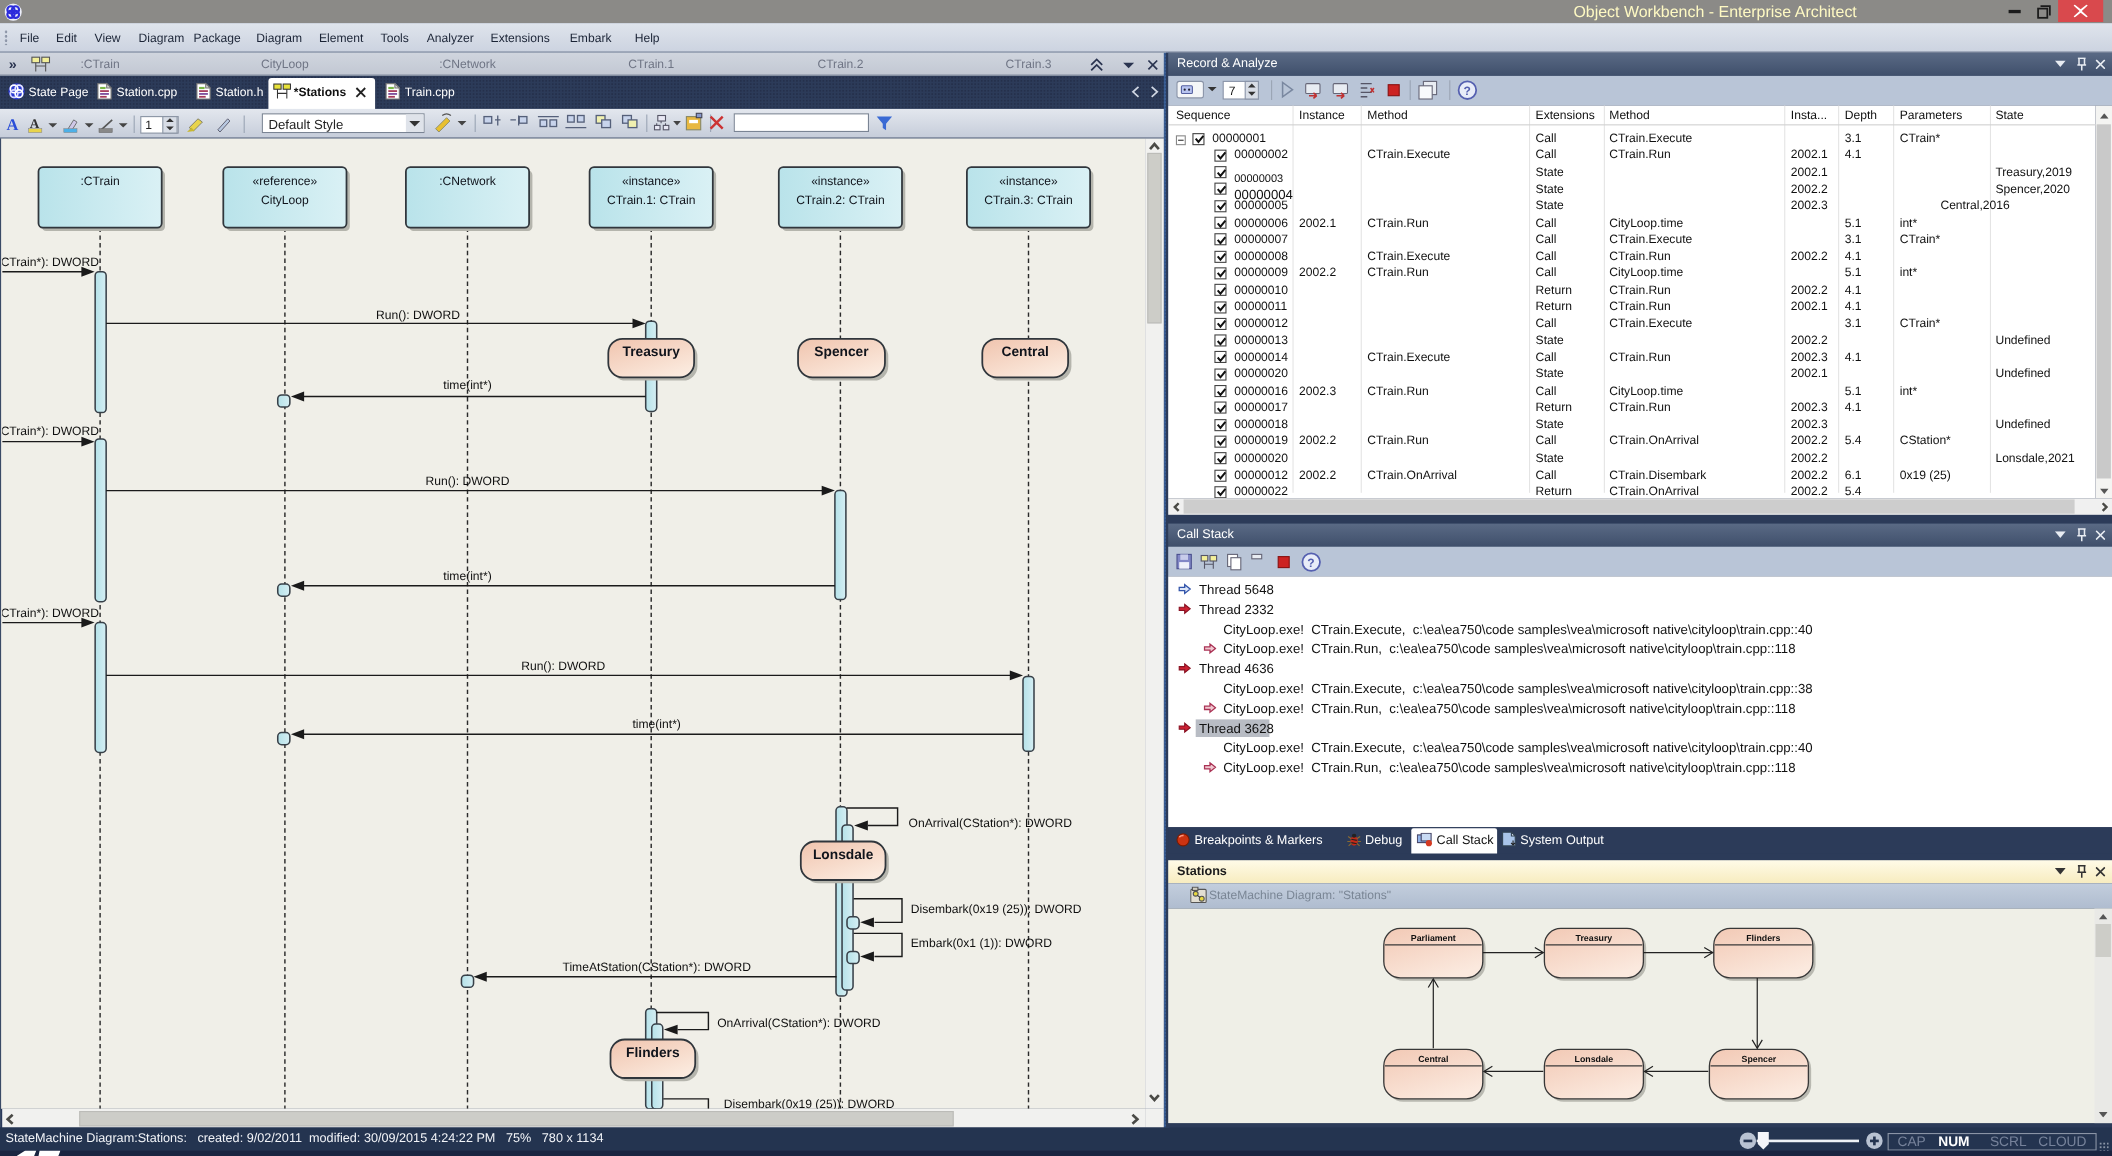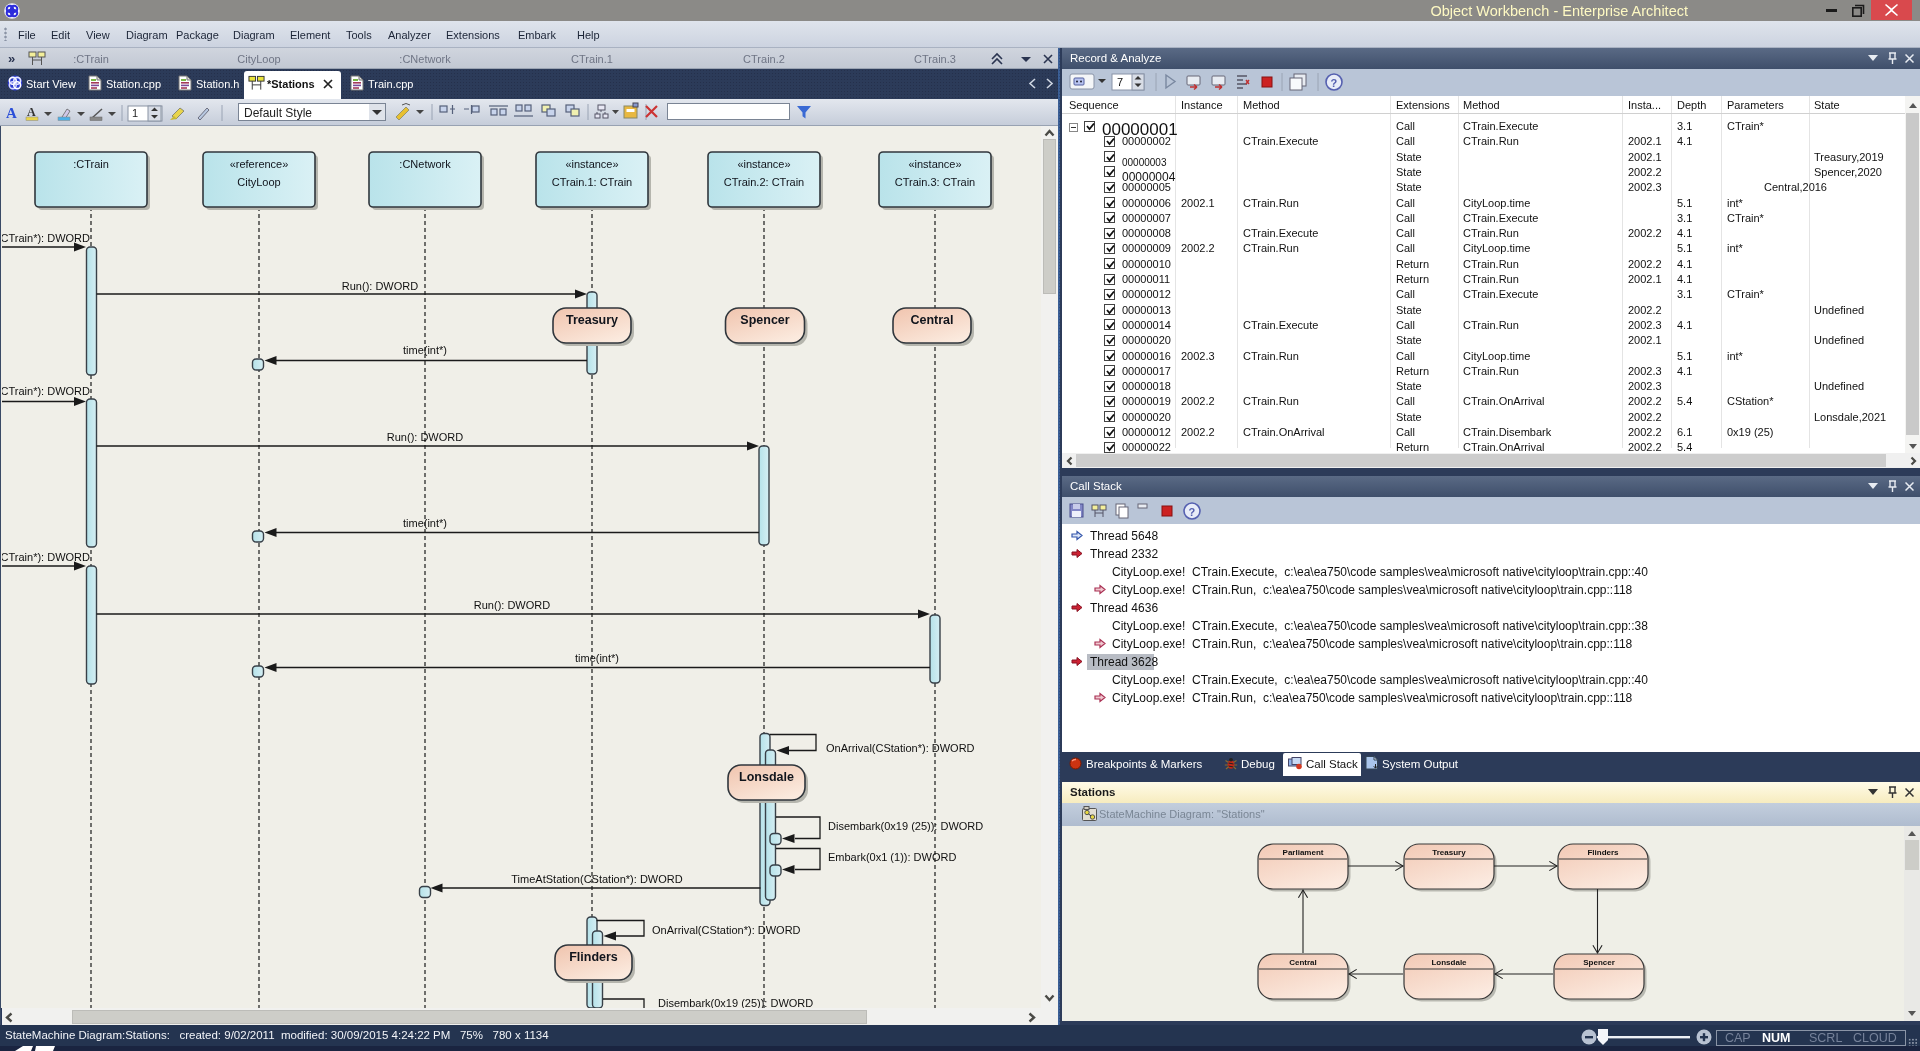--- a/index.html
+++ b/index.html
@@ -64,21 +64,21 @@
  <path d="M54 3 L62 11 M62 3 L54 11" stroke="#2a3450" stroke-width="1.6"></path>
 </svg>
 <div class="abs" style="left:0;top:69px;width:1060px;height:30px;background:#2c3b59;background-image:radial-gradient(#25304b 0.8px,transparent 1px);background-size:3px 3px"></div>
 <svg class="abs" style="left:7px;top:75px" width="16" height="16" viewBox="0 0 16 16">
  <circle cx="8" cy="8" r="7.4" fill="#2a3ad0"></circle>
  <circle cx="5.8" cy="5.8" r="3.4" fill="none" stroke="#fff" stroke-width="1.6"></circle>
  <circle cx="10.2" cy="5.8" r="3.4" fill="none" stroke="#e8e8ff" stroke-width="1.6"></circle>
  <circle cx="5.8" cy="10.2" r="3.4" fill="none" stroke="#d8d8ff" stroke-width="1.6"></circle>
  <circle cx="10.2" cy="10.2" r="3.4" fill="none" stroke="#fff" stroke-width="1.6"></circle>
 </svg>
-<div class="tx" style="left:26px;top:78px;font-size:11px;color:#fff">Start View</div>
+<div class="tx" style="left:26px;top:78px;font-size:11px;color:#fff">State Page</div>
 <svg class="abs" style="left:88px;top:75px" width="14" height="16" viewBox="0 0 14 16">
     <path d="M1 1 h8 l4 4 v10 h-12 z" fill="#fff" stroke="#777"></path>
     <path d="M9 1 l4 4 h-4 z" fill="#ddd" stroke="#777"></path>
     <rect x="3" y="4" width="5" height="2" fill="#7ab648"></rect>
     <rect x="3" y="7" width="8" height="1.6" fill="#a43a5a"></rect>
     <rect x="3" y="9.6" width="8" height="1.6" fill="#7a4a9a"></rect>
     <rect x="3" y="12.2" width="6" height="1.6" fill="#a43a5a"></rect>
   </svg>
 <div class="tx" style="left:106px;top:78px;font-size:11px;color:#fff">Station.cpp</div>
 <svg class="abs" style="left:178px;top:75px" width="14" height="16" viewBox="0 0 14 16">
@@ -378,21 +378,21 @@
 <div class="tx" style="left:1677px;top:99px;font-size:11px;color:#111">Depth</div>
 <div class="tx" style="left:1727px;top:99px;font-size:11px;color:#111">Parameters</div>
 <div class="tx" style="left:1814px;top:99px;font-size:11px;color:#111">State</div>
 <div class="abs" style="left:1062px;top:113px;width:843px;height:1px;background:#d0d0d0"></div>
 <div class="abs" style="left:1069px;top:122.5px;width:9px;height:9px;border:1px solid #888;background:#fff"></div>
 <div class="abs" style="left:1071px;top:126.5px;width:5px;height:1px;background:#333"></div>
 <div class="abs" style="left:1084px;top:120.5px;width:11px;height:11px;border:1.5px solid #444;background:#fff"></div>
 <svg class="abs" style="left:1086px;top:122.0px" width="9" height="9" viewBox="0 0 9 9">
     <path d="M1 4 L3.5 7 L8 1.5" fill="none" stroke="#111" stroke-width="1.8"></path>
   </svg>
-<div class="tx" style="left:1102px;top:120.0px;font-size:17px;color:#111">00000001</div>
+<div class="tx" style="left:1102px;top:120.0px;font-size:11px;color:#111">00000001</div>
 <div class="tx" style="left:1396px;top:120.0px;font-size:11px;color:#111">Call</div>
 <div class="tx" style="left:1463px;top:120.0px;font-size:11px;color:#111">CTrain.Execute</div>
 <div class="tx" style="left:1677px;top:120.0px;font-size:11px;color:#111">3.1</div>
 <div class="tx" style="left:1727px;top:120.0px;font-size:11px;color:#111">CTrain*</div>
 <div class="abs" style="left:1104px;top:135.8px;width:11px;height:11px;border:1.5px solid #444;background:#fff"></div>
 <svg class="abs" style="left:1106px;top:137.3px" width="9" height="9" viewBox="0 0 9 9">
     <path d="M1 4 L3.5 7 L8 1.5" fill="none" stroke="#111" stroke-width="1.8"></path>
   </svg>
 <div class="tx" style="left:1122px;top:135.3px;font-size:11px;color:#111">00000002</div>
 <div class="tx" style="left:1243px;top:135.3px;font-size:11px;color:#111">CTrain.Execute</div>

